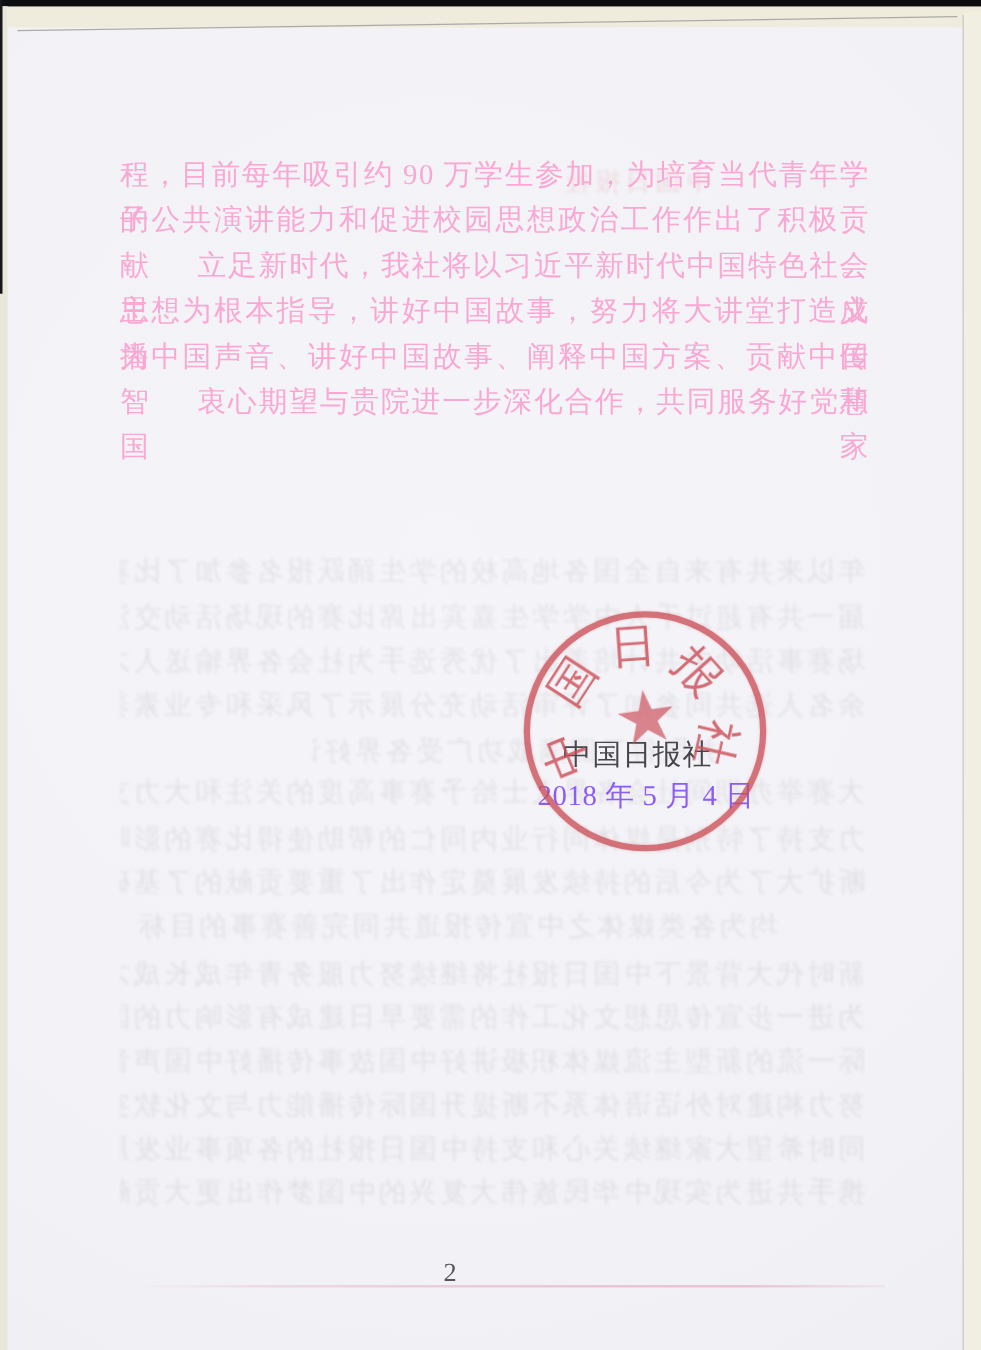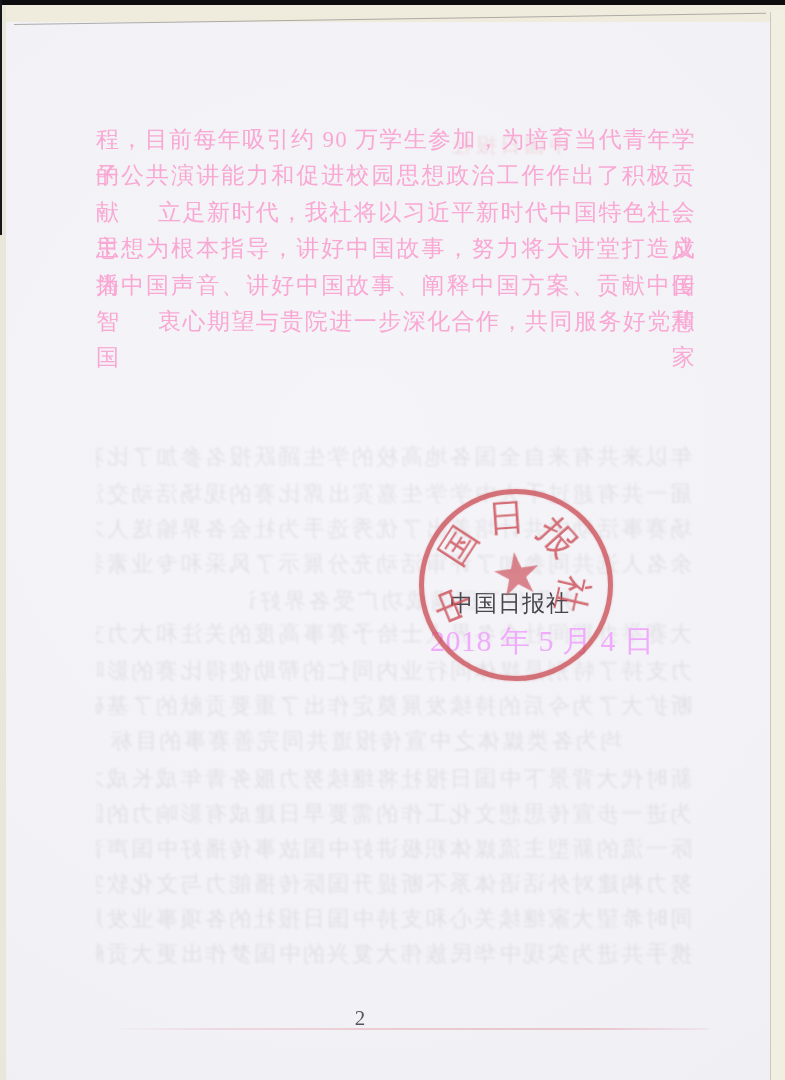--- a/index.html
+++ b/index.html
@@ -35,21 +35,21 @@
   .tline{height:36.4px;white-space:nowrap;}
   .tline.just{white-space:normal;text-align:justify;text-align-last:justify;}
   .tline.ind{text-indent:62px;font-family:Liberation Serif, serif;}
   
   .signature{
     position:absolute;left:450px;top:588px;width:200px;
     color:#46454b;font-size:23px;letter-spacing:1px;white-space:nowrap;
   }
   .letter-date{
     position:absolute;left:430px;top:621px;width:220px;
-    color:#f0abfc;font-size:30px;letter-spacing:.5px;white-space:nowrap;
+    color:#8b5cf6;font-size:23px;letter-spacing:.5px;white-space:nowrap;
   }
   
   .seal{position:absolute;left:0;top:0;width:785px;height:1080px;pointer-events:none;}
   .seal-ring{
     position:absolute;left:419px;top:489px;width:184px;height:182px;border-radius:50%;
     border:5px solid rgba(203,77,86,.78);
     box-shadow:0 0 2px rgba(203,77,86,.35), inset 0 0 2px rgba(203,77,86,.3);
     filter:blur(.3px);
   }
   .seal-char{

